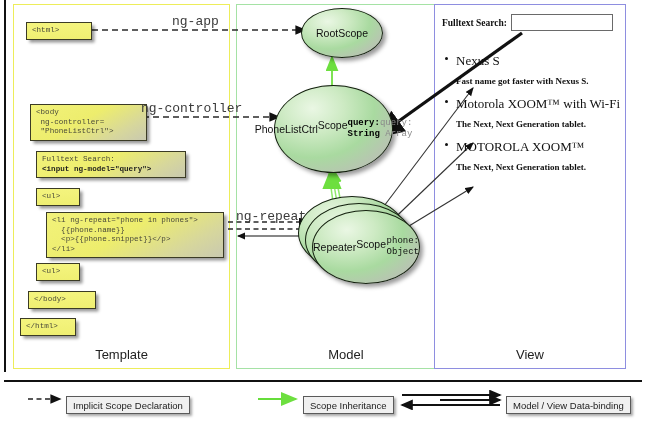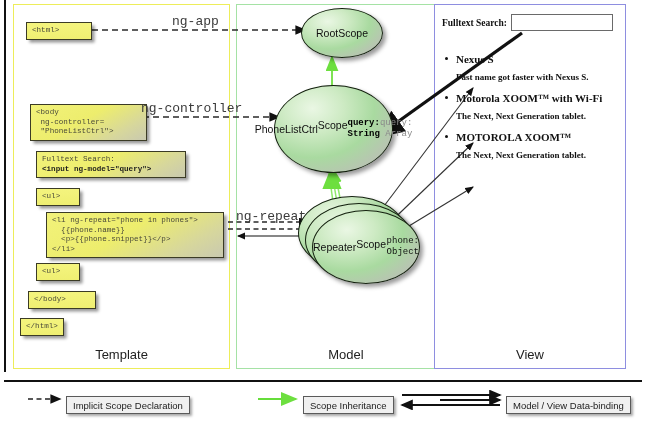--- a/index.html
+++ b/index.html
@@ -46,21 +46,21 @@
   .scope .prop{font-family:"Liberation Mono","DejaVu Sans Mono",monospace;font-size:9px;line-height:11px;}
   .scope .prop.strong{color:#000;font-weight:bold;}
   .scope .prop.dim{color:#8a8a8a;}
 
   
   #view-content{position:absolute;left:442px;top:14px;width:180px;
       font-family:"Liberation Serif","DejaVu Serif",serif;color:#111;}
   .view-search-row{display:flex;align-items:center;gap:4px;font-size:9.5px;font-weight:bold;}
   #view-search-input{width:96px;height:13px;border:1px solid #6a6a6a;background:#fff;}
   .view-item{margin-top:10px;}
-  .view-title{font-size:11px;font-weight:bold;position:relative;padding-left:14px;}
+  .view-title{font-size:13px;font-weight:normal;position:relative;padding-left:14px;}
   .view-title .bullet{position:absolute;left:3px;top:4px;width:3px;height:3px;
       background:#111;border-radius:50%;}
   .view-snippet{font-size:9px;font-weight:bold;margin-top:7px;padding-left:14px;}
 
   
   #legend{position:absolute;left:4px;top:380px;width:638px;height:42px;
       border-top:2.5px solid #111;}
   .legend-entry{position:absolute;top:14px;display:flex;align-items:center;}
   .legend-box{border:1.3px solid #5a5a5a;background:#f0f0f0;
       box-shadow:2px 2px 2.5px rgba(0,0,0,.35);
@@ -150,21 +150,21 @@
 
   <div class="codebox" id="box-li" style="left:46px;top:212px;width:178px;">&lt;li ng-repeat="phone in phones"&gt;
   {{phone.name}}
   &lt;p&gt;{{phone.snippet}}&lt;/p&gt;
 &lt;/li&gt;</div>
 
   <div class="codebox flat" id="box-ul-close" style="left:36px;top:263px;width:44px;">&lt;ul&gt;</div>
 
   <div class="codebox flat" id="box-body-close" style="left:28px;top:291px;width:68px;">&lt;/body&gt;</div>
 
-  <div class="codebox flat" id="box-html-close" style="left:20px;top:318px;width:44px;">&lt;/html&gt;</div>
+  <div class="codebox flat" id="box-html-close" style="left:20px;top:318px;width:56px;">&lt;/html&gt;</div>
 
   <div class="conn-label" style="left:172px;top:14px;">ng-app</div>
   <div class="conn-label" style="left:141px;top:101px;">ng-controller</div>
   <div class="conn-label" style="left:236px;top:209px;">ng-repeat</div>
 
   <div class="scope" id="scope-root" style="left:301px;top:8px;width:80px;height:48px;">
     <div class="title">Root</div>
     <div class="title">Scope</div>
   </div>
 

